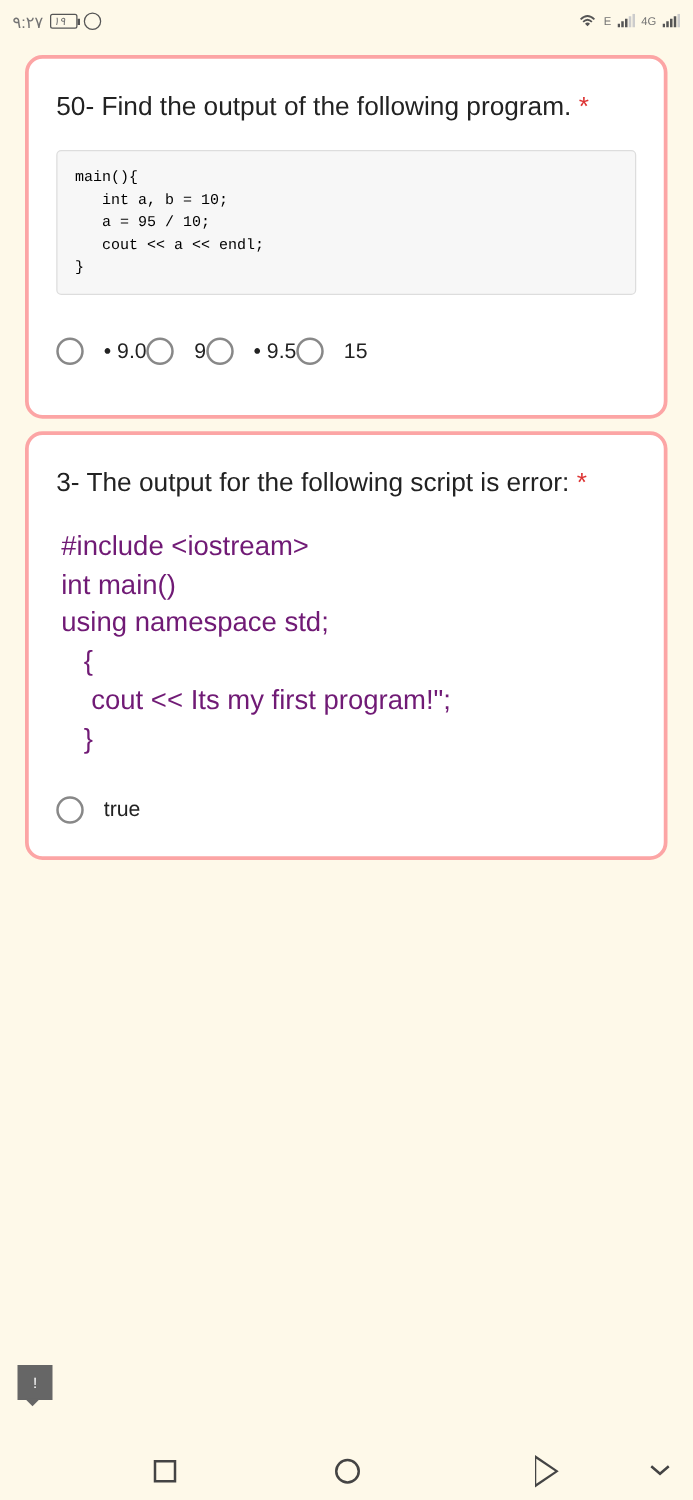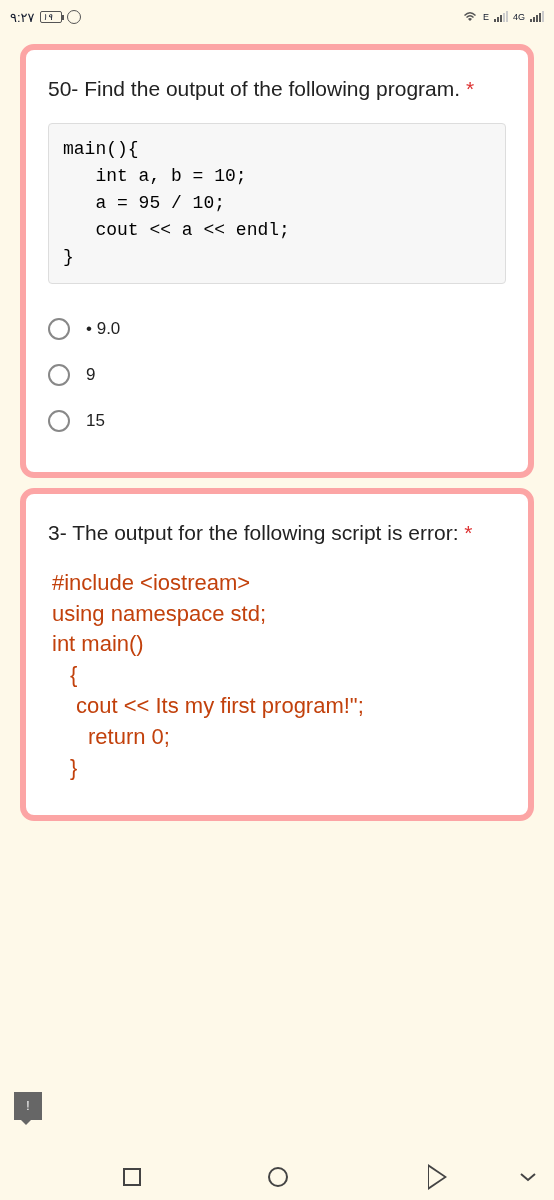--- a/index.html
+++ b/index.html
@@ -15,21 +15,21 @@
       position: relative;
       overflow: hidden;
     }
     .status-bar {
       height: 28px;
       display: flex;
       justify-content: space-between;
       align-items: center;
       padding: 17px 10px;
       font-size: 13px;
-      color: #0f172a;
+      color: #737373;
     }
     .status-left {
       display: flex;
       align-items: center;
       gap: 5px;
     }
     .status-right {
       display: flex;
       align-items: center;
       gap: 5px;
@@ -50,46 +50,46 @@
       top: 3px;
       width: 2px;
       height: 5px;
       background: #555;
     }
     .card {
       background: #fff;
       margin: 10px 20px;
       border-radius: 14px;
       padding: 24px 22px 28px;
-      border: 6px solid #fca5a5;
+      border: 3px solid #fca5a5;
     }
     .question-text {
       font-size: 21px;
       color: #222;
       margin-bottom: 20px;
       line-height: 1.4;
     }
     .required {
       color: #d33;
     }
     .code-block {
       background: #f7f7f7;
       border: 1px solid #ddd;
       border-radius: 4px;
       padding: 12px 14px;
       margin-bottom: 22px;
       font-family: 'Courier New', monospace;
-      font-size: 18px;
+      font-size: 12px;
       color: #000;
       line-height: 1.5;
       white-space: pre;
     }
     .options {
       display: flex;
-      flex-direction: column;
+      flex-direction: row;
     }
     .option {
       display: flex;
       align-items: center;
       padding: 12px 0;
       cursor: pointer;
     }
     .radio-circle {
       width: 22px;
       height: 22px;
@@ -97,21 +97,21 @@
       border-radius: 50%;
       margin-right: 16px;
       flex-shrink: 0;
     }
     .option-label {
       font-size: 17px;
       color: #222;
     }
     .code-text {
       font-size: 22px;
-      color: #c2410c;
+      color: #701a75;
       line-height: 1.4;
       margin-bottom: 18px;
       padding-left: 4px;
     }
     .code-indent {
       padding-left: 18px;
     }
     .code-indent2 {
       padding-left: 24px;
     }
@@ -261,40 +261,47 @@
     <label class="option">
       <span class="radio-circle"></span>
       <span class="option-label">• 9.0</span>
     </label>
     <label class="option">
       <span class="radio-circle"></span>
       <span class="option-label">9</span>
     </label>
     <label class="option">
       <span class="radio-circle"></span>
+      <span class="option-label">• 9.5</span>
+    </label>
+    <label class="option">
+      <span class="radio-circle"></span>
       <span class="option-label">15</span>
     </label>
   </div>
 </div>
 
 <div class="card" style="padding-bottom:14px;">
   <div class="question-text">
     <span>3- The output for the following script is error:</span>
     <span class="required">*</span>
   </div>
   <div class="code-text">
     <div>#include &lt;iostream&gt;</div>
+    <div>int main()</div>
     <div>using namespace std;</div>
-    <div>int main()</div>
     <div class="code-indent"> {</div>
     <div class="code-indent2">  cout &lt;&lt; Its my first program!";</div>
-    <div class="code-indent3">   return 0;</div>
     <div class="code-indent"> }</div>
   </div>
   <div class="options">
+    <label class="option">
+      <span class="radio-circle"></span>
+      <span class="option-label">true</span>
+    </label>
   </div>
 </div>
 
 <div class="feedback-bubble">
   <span>!</span>
 </div>
 
 <div class="nav-bar">
   <div class="nav-square"></div>
   <div class="nav-circle"></div>

